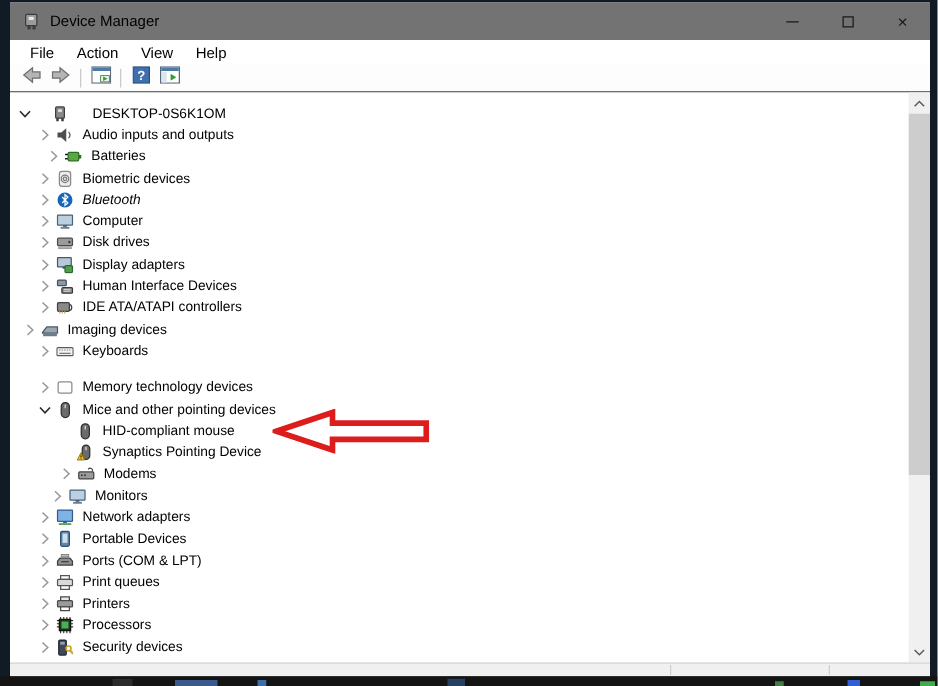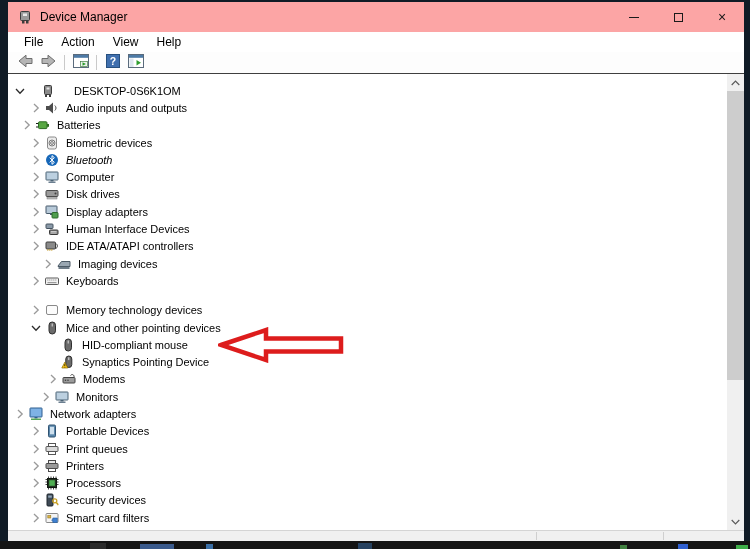--- a/index.html
+++ b/index.html
@@ -1,20 +1,20 @@
 <!DOCTYPE html>
 <html><head>
 <meta charset="utf-8">
 <style>
   * { box-sizing: border-box; margin: 0; padding: 0; }
   body { font-family: "Liberation Sans", sans-serif; }
   .screen { position: relative; width: 750px; height: 549px; background: #101b26; overflow: hidden; }
   .window { position: absolute; left: 8px; top: 2px; width: 736px; height: 539px; background: #ffffff; }
 
-  .titlebar { height: 30px; display: flex; align-items: center; background: #fca5a5; }
+  .titlebar { height: 30px; display: flex; align-items: center; background: #737373; }
   .app-icon { margin-left: 9px; width: 16px; height: 16px; display: flex; }
   .title { font-size: 12px; color: #000; margin-left: 7px; }
   .win-controls { margin-left: auto; display: flex; height: 30px; }
   .wc { width: 44px; height: 30px; display: flex; align-items: center; justify-content: center; color: #1a1a1a; cursor: default; }
   .min-glyph { width: 10px; height: 1px; background: #1a1a1a; display: inline-block; }
   .max-glyph { width: 9px; height: 9px; border: 1px solid #1a1a1a; display: inline-block; }
   .close-glyph { font-size: 14px; line-height: 14px; }
 
   .menubar { height: 20px; display: flex; align-items: center; font-size: 12px; color: #000; padding-left: 7px; background: #ffffff; }
   .menu-item { padding: 2px 9px; }
@@ -143,21 +143,21 @@
               </svg>
             </span>
             <span class="ticon">
               <svg width="14" height="14" viewBox="0 0 14 14">
                 <path d="M1 5h3l4-3.5v11L4 9H1z" fill="#4d4d4d"></path>
                 <path d="M9.8 4.5c1.6 1.5 1.6 3.5 0 5" stroke="#4d4d4d" fill="none"></path>
               </svg>
             </span>
             <span class="rlabel">Audio inputs and outputs</span>
           </div>
-          <div class="row" style="padding-left: 11px;">
+          <div class="row" style="padding-left: 27px;">
             <span class="chev">
               <svg width="14" height="14" viewBox="0 0 14 14">
                 <path d="M5 3l4.2 4L5 11" fill="none" stroke="#9a9a9a" stroke-width="1.3"></path>
               </svg>
             </span>
             <span class="ticon">
               <svg width="14" height="14" viewBox="0 0 14 14">
                 <path d="M0 5.5h2.5M0 9h2.5" stroke="#1a1a1a" stroke-width="1.2"></path>
                 <rect x="2.5" y="3.8" width="8.5" height="6.8" rx="1" fill="#58a843" stroke="#2c6b22"></rect>
                 <rect x="11" y="6" width="2" height="2.8" fill="#2c6b22"></rect>
@@ -262,21 +262,21 @@
             </span>
             <span class="ticon">
               <svg width="14" height="14" viewBox="0 0 14 14">
                 <rect x="1" y="3" width="9.5" height="7" rx="1" fill="#8a8a8a" stroke="#3f3f3f"></rect>
                 <path d="M10.5 4.5c2.5 0.5 2.5 4.5 0 5" stroke="#3f3f3f" fill="none"></path>
                 <path d="M2.8 10v1.8M4.8 10v1.8M6.8 10v1.8" stroke="#caa53f"></path>
               </svg>
             </span>
             <span class="rlabel">IDE ATA/ATAPI controllers</span>
           </div>
-          <div class="row" style="padding-left: 32px;">
+          <div class="row" style="padding-left: 8px;">
             <span class="chev">
               <svg width="14" height="14" viewBox="0 0 14 14">
                 <path d="M5 3l4.2 4L5 11" fill="none" stroke="#9a9a9a" stroke-width="1.3"></path>
               </svg>
             </span>
             <span class="ticon">
               <svg width="14" height="14" viewBox="0 0 14 14">
                 <path d="M1 9l3.5-4.5H13v5H1z" fill="#9aa7b2" stroke="#4c5a66"></path>
                 <rect x="1.5" y="10" width="11" height="2" fill="#6e7c88"></rect>
               </svg>
@@ -370,21 +370,21 @@
             </span>
             <span class="ticon">
               <svg width="14" height="14" viewBox="0 0 14 14">
                 <rect x="1" y="2" width="12" height="8" rx="0.5" fill="#bcd0e0" stroke="#4a6275"></rect>
                 <rect x="5.5" y="10" width="3" height="1.5" fill="#4a6275"></rect>
                 <rect x="3.5" y="11.5" width="7" height="1.5" fill="#6b7f90"></rect>
               </svg>
             </span>
             <span class="rlabel">Monitors</span>
           </div>
-          <div class="row" style="padding-left: 4px;">
+          <div class="row" style="padding-left: 20px;">
             <span class="chev">
               <svg width="14" height="14" viewBox="0 0 14 14">
                 <path d="M5 3l4.2 4L5 11" fill="none" stroke="#9a9a9a" stroke-width="1.3"></path>
               </svg>
             </span>
             <span class="ticon">
               <svg width="14" height="14" viewBox="0 0 14 14">
                 <rect x="1" y="1" width="12" height="9" rx="0.5" fill="#7fb2e5" stroke="#2f5f8f"></rect>
                 <rect x="5.5" y="10" width="3" height="1.5" fill="#2f5f8f"></rect>
                 <rect x="2" y="11.5" width="10" height="1.5" fill="#57a557"></rect>
@@ -398,20 +398,35 @@
                 <path d="M5 3l4.2 4L5 11" fill="none" stroke="#9a9a9a" stroke-width="1.3"></path>
               </svg>
             </span>
             <span class="ticon">
               <svg width="14" height="14" viewBox="0 0 14 14">
                 <rect x="3.5" y="1" width="7" height="12" rx="1.2" fill="#5b87ab" stroke="#2f5271"></rect>
                 <rect x="5" y="2.8" width="4" height="7.5" fill="#cfe0ed"></rect>
               </svg>
             </span>
             <span class="rlabel">Portable Devices</span>
+          </div>
+          <div class="row" style="padding-left: 20px;">
+            <span class="chev">
+              <svg width="14" height="14" viewBox="0 0 14 14">
+                <path d="M5 3l4.2 4L5 11" fill="none" stroke="#9a9a9a" stroke-width="1.3"></path>
+              </svg>
+            </span>
+            <span class="ticon">
+              <svg width="14" height="14" viewBox="0 0 14 14">
+                <path d="M3 4.5h8l2 2.5v3H1V7z" fill="#8f8f8f" stroke="#3f3f3f"></path>
+                <path d="M4 7.2h6" stroke="#3f3f3f"></path>
+                <rect x="4" y="1.5" width="6" height="2" fill="#bdbdbd" stroke="#6e6e6e" stroke-width="0.6"></rect>
+              </svg>
+            </span>
+            <span class="rlabel">Ports (COM &amp; LPT)</span>
           </div>
           <div class="row" style="padding-left: 20px;">
             <span class="chev">
               <svg width="14" height="14" viewBox="0 0 14 14">
                 <path d="M5 3l4.2 4L5 11" fill="none" stroke="#9a9a9a" stroke-width="1.3"></path>
               </svg>
             </span>
             <span class="ticon">
               <svg width="14" height="14" viewBox="0 0 14 14">
                 <rect x="3.5" y="1.5" width="7" height="3" fill="#ffffff" stroke="#555555"></rect>

